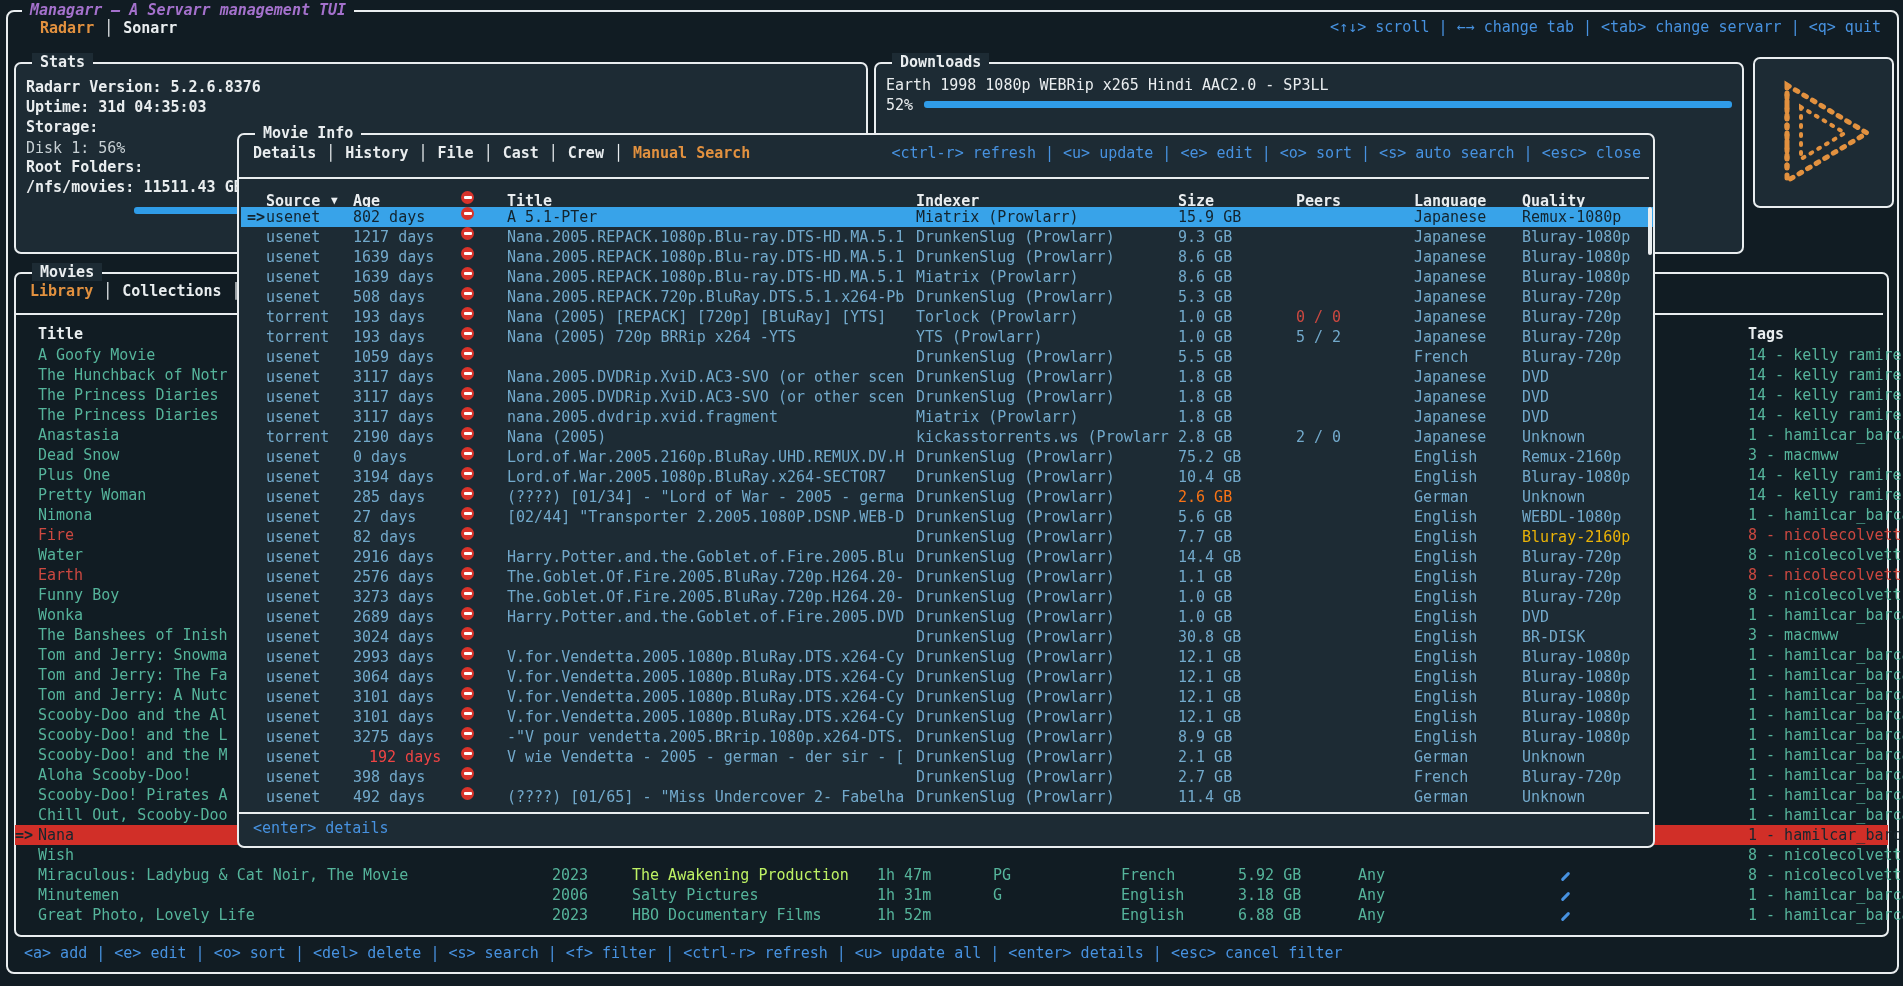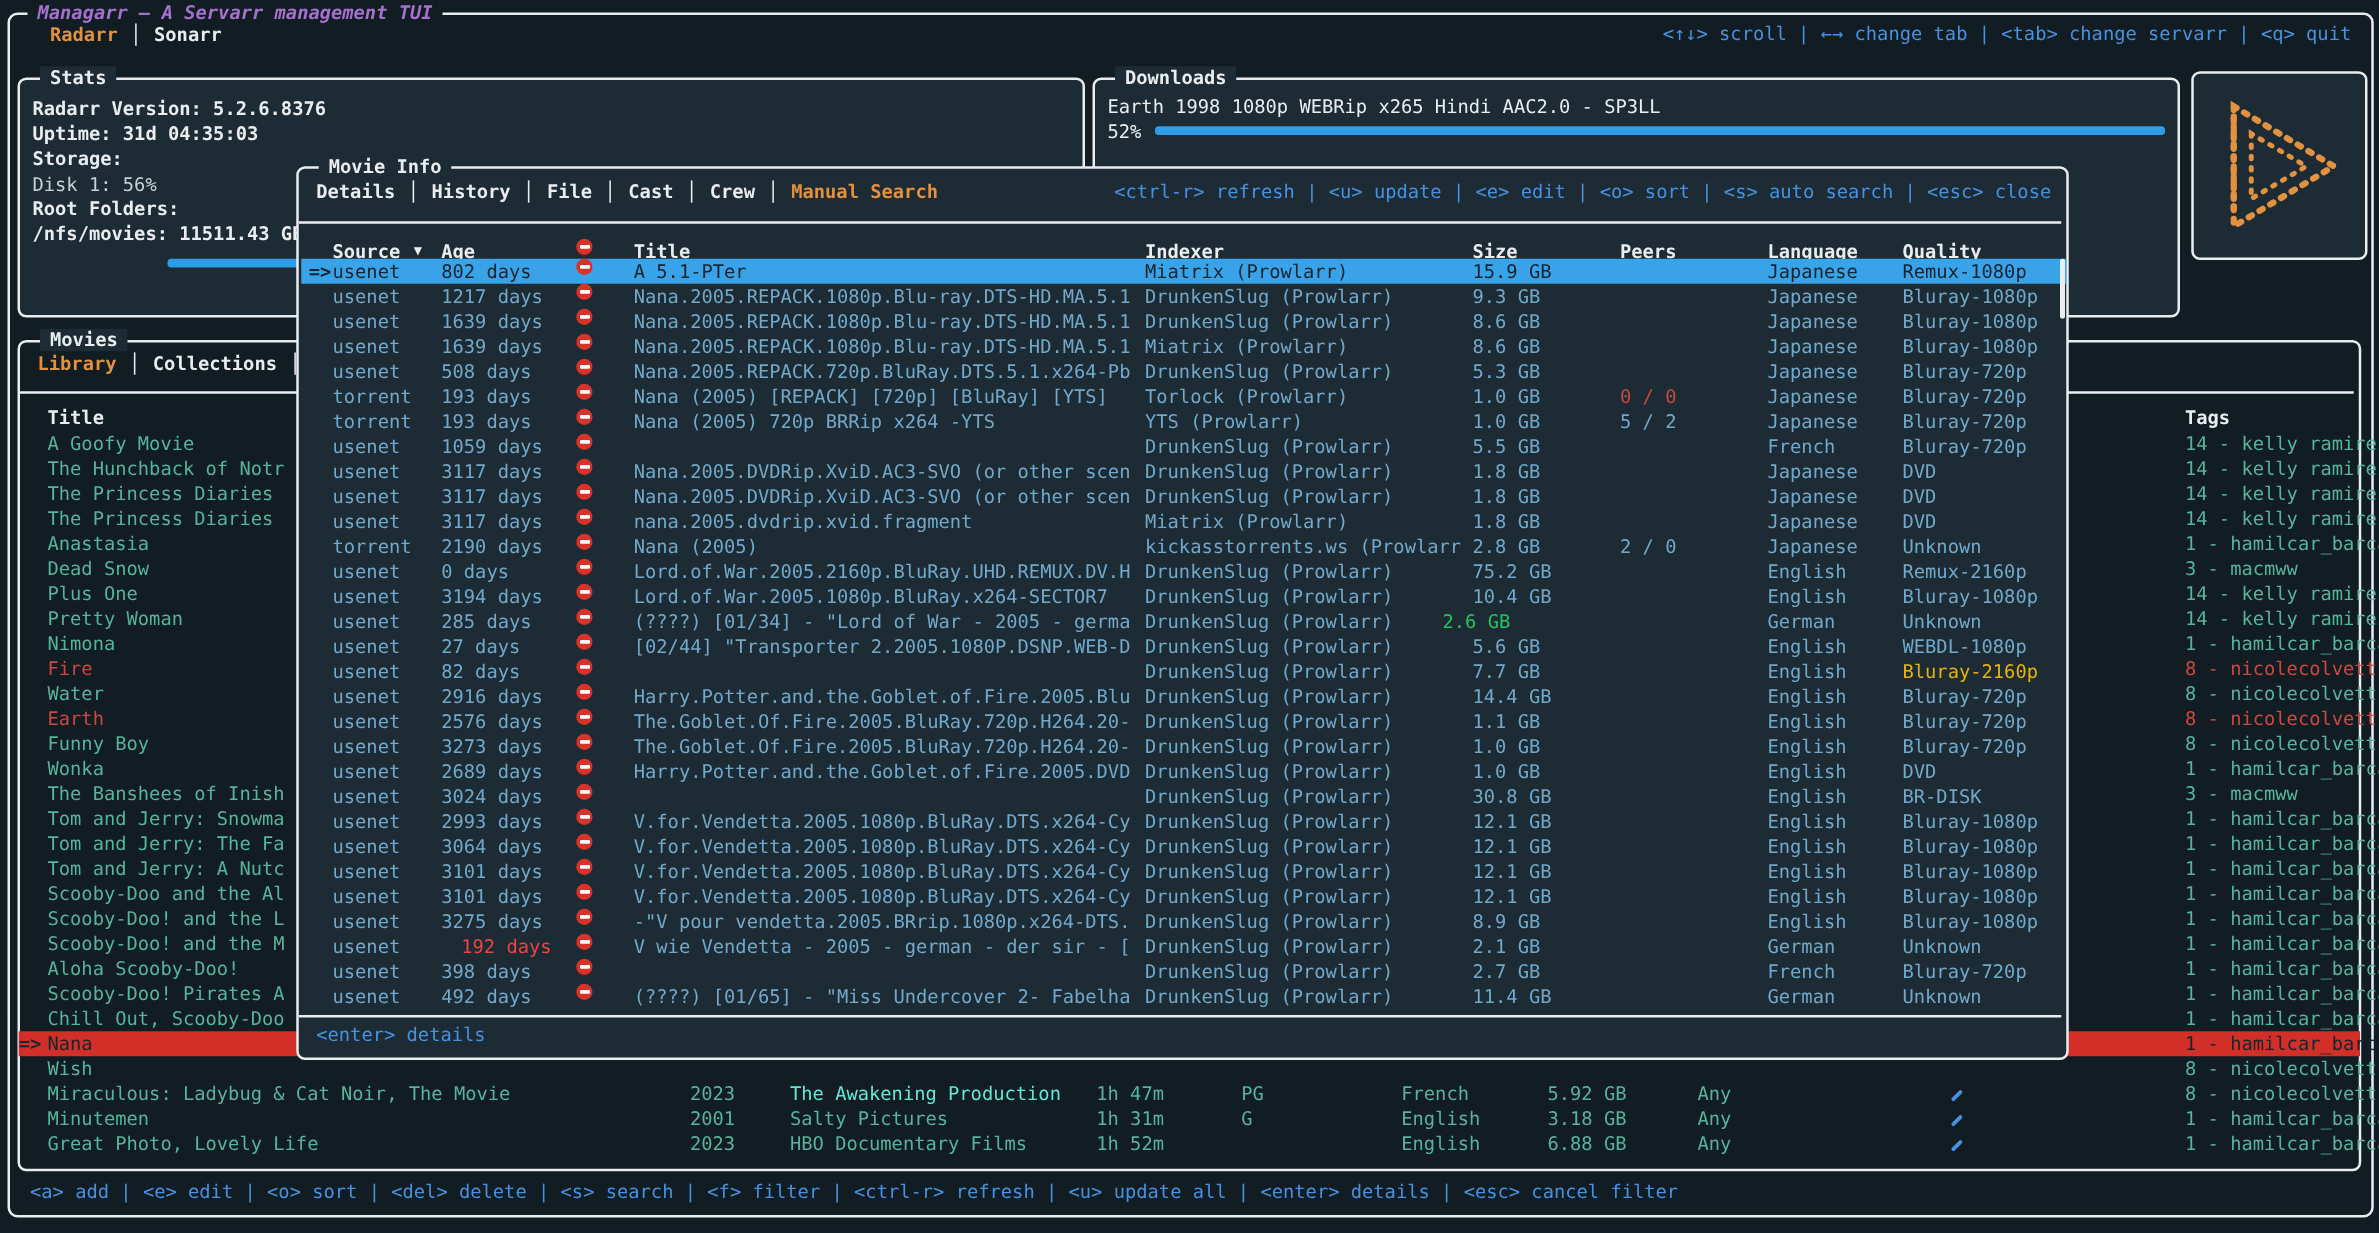--- a/index.html
+++ b/index.html
@@ -179,32 +179,32 @@
       <span style="left: 23px; color: rgb(22, 38, 46);">Nana</span>
       <span style="left: 1733px; color: rgb(22, 38, 46);">1 - hamilcar_barca</span>
     </div>
     <div class="row" style="top: 845px;">
       <span style="left: 23px; color: rgb(85, 180, 155);">Wish</span>
       <span style="left: 1733px; color: rgb(85, 180, 155);">8 - nicolecolvett</span>
     </div>
     <div class="row" style="top: 865px;">
       <span style="left: 23px; color: rgb(85, 180, 155);">Miraculous: Ladybug &amp; Cat Noir, The Movie</span>
       <span style="left: 537px; color: rgb(85, 180, 155);">2023</span>
-      <span style="left: 617px; color: #5eead4;">The Awakening Production</span>
+      <span style="left: 617px; color: #bef264;">The Awakening Production</span>
       <span style="left: 862px; color: rgb(85, 180, 155);">1h 47m</span>
       <span style="left: 978px; color: rgb(85, 180, 155);">PG</span>
       <span style="left: 1106px; color: rgb(85, 180, 155);">French</span>
       <span style="left: 1223px; color: rgb(85, 180, 155);">5.92 GB</span>
       <span style="left: 1343px; color: rgb(85, 180, 155);">Any</span>
       <span style="left: 1545px;"><i class="pencil"></i></span>
       <span style="left: 1733px; color: rgb(85, 180, 155);">8 - nicolecolvett</span>
     </div>
     <div class="row" style="top: 885px;">
       <span style="left: 23px; color: rgb(85, 180, 155);">Minutemen</span>
-      <span style="left: 537px; color: rgb(85, 180, 155);">2001</span>
+      <span style="left: 537px; color: rgb(85, 180, 155);">2006</span>
       <span style="left: 617px; color: rgb(85, 180, 155);">Salty Pictures</span>
       <span style="left: 862px; color: rgb(85, 180, 155);">1h 31m</span>
       <span style="left: 978px; color: rgb(85, 180, 155);">G</span>
       <span style="left: 1106px; color: rgb(85, 180, 155);">English</span>
       <span style="left: 1223px; color: rgb(85, 180, 155);">3.18 GB</span>
       <span style="left: 1343px; color: rgb(85, 180, 155);">Any</span>
       <span style="left: 1545px;"><i class="pencil"></i></span>
       <span style="left: 1733px; color: rgb(85, 180, 155);">1 - hamilcar_barca</span>
     </div>
     <div class="row" style="top: 905px;">
@@ -382,21 +382,21 @@
         <span style="left: 937px; color: rgb(114, 169, 203);">10.4 GB</span>
         <span style="left: 1173px; color: rgb(114, 169, 203);">English</span>
         <span style="left: 1281px; color: rgb(114, 169, 203);">Bluray-1080p</span>
       </div>
       <div class="mrow" style="top: 352px;">
         <span style="left: 25px; color: rgb(114, 169, 203);">usenet</span>
         <span style="left: 112px; color: rgb(114, 169, 203);">285 days</span>
         <span class="noent" style="left: 220px;"></span>
         <span style="left: 266px; color: rgb(114, 169, 203);">(????) [01/34] - "Lord of War - 2005 - germa</span>
         <span style="left: 675px; color: rgb(114, 169, 203);">DrunkenSlug (Prowlarr)</span>
-        <span style="left: 913px; color: #22c55e;">2.6 GB</span>
+        <span style="left: 937px; color: #f97316;">2.6 GB</span>
         <span style="left: 1173px; color: rgb(114, 169, 203);">German</span>
         <span style="left: 1281px; color: rgb(114, 169, 203);">Unknown</span>
       </div>
       <div class="mrow" style="top: 372px;">
         <span style="left: 25px; color: rgb(114, 169, 203);">usenet</span>
         <span style="left: 112px; color: rgb(114, 169, 203);">27 days</span>
         <span class="noent" style="left: 220px;"></span>
         <span style="left: 266px; color: rgb(114, 169, 203);">[02/44] "Transporter 2.2005.1080P.DSNP.WEB-D</span>
         <span style="left: 675px; color: rgb(114, 169, 203);">DrunkenSlug (Prowlarr)</span>
         <span style="left: 937px; color: rgb(114, 169, 203);">5.6 GB</span>

